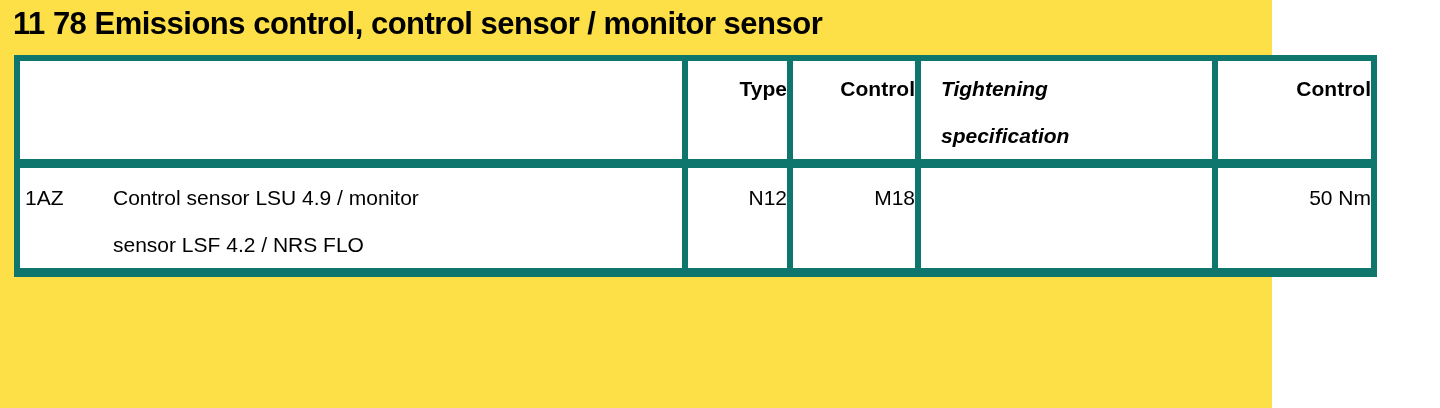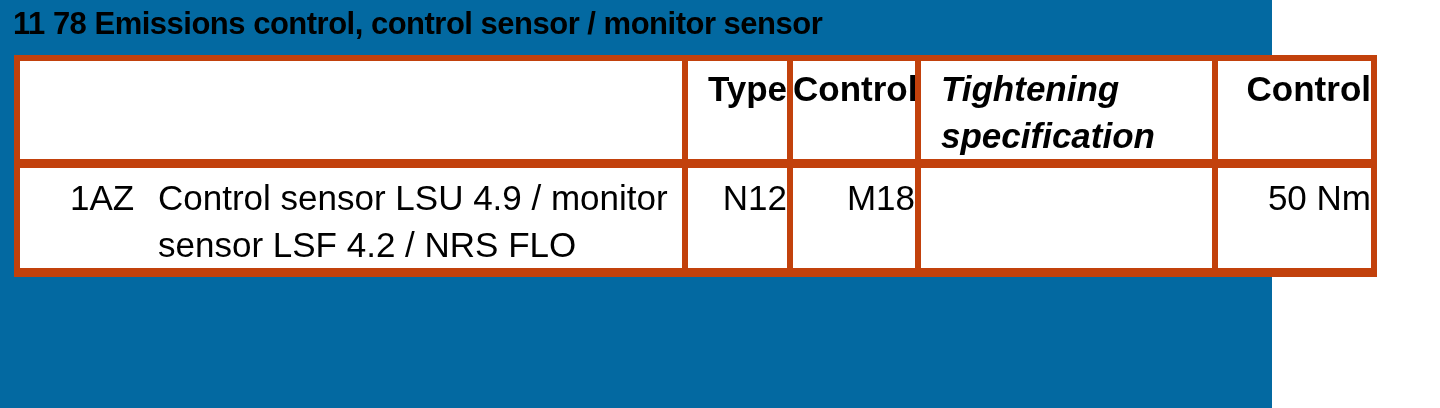--- a/index.html
+++ b/index.html
@@ -3,61 +3,61 @@
 <meta charset="utf-8">
 <style>
   * { margin: 0; padding: 0; box-sizing: border-box; }
   html, body {
     width: 1440px; height: 408px;
     background: #ffffff;
     color: #000000;
     font-family: "Liberation Sans", sans-serif;
     overflow: hidden;
   }
-  .page { position: relative; width: 1272px; height: 408px; background: #0369a1; }
+  .page { position: relative; width: 1272px; height: 408px; background: #fde047; }
 
   .doc-title {
     position: absolute;
     left: 13px; top: 6px;
     font-size: 31px;
     font-weight: bold;
     letter-spacing: -0.5px;
     white-space: nowrap;
   }
 
   table.spec-table {
     position: absolute;
     left: 14px; top: 55px;
     width: 1357px;
     border-collapse: collapse;
     table-layout: fixed;
     background: #ffffff;
   }
   .spec-table th, .spec-table td {
-    border: 6px solid #c2410c;
+    border: 6px solid #0f766e;
     vertical-align: top;
-    font-size: 35px;
+    font-size: 21px;
     line-height: 47px;
     overflow: hidden;
   }
   .spec-table thead th { border-bottom-width: 9px; }
   .spec-table tr.body-row-1 td { border-bottom-width: 9px; }
   .spec-table tr.body-row-2 td { border-bottom-width: 8px; }
 
   .spec-table thead th {
     font-weight: bold;
     height: 88px;
     padding-top: 4px;
   }
   .th-flush-right { text-align: right; padding-right: 0; }
   .th-left { text-align: left; padding-left: 20px; white-space: pre-line; font-style: italic; }
 
   .spec-table td { height: 100px; padding-top: 6px; text-align: left; }
   td.cell-item { padding-left: 5px; }
-  .item-flex { display: flex; align-items: flex-start; margin-left: 45px; }
+  .item-flex { display: flex; align-items: flex-start; }
   .item-code { flex: 0 0 88px; white-space: nowrap; }
   .item-desc { flex: 1 1 auto; white-space: pre-line; }
   td.cell-type, td.cell-thread, td.cell-measure { padding-left: 4px; white-space: nowrap; text-align: right; }
   td.cell-tightening { padding-left: 20px; }
 </style>
 </head>
 <body>
 
 <div class="page">
 

